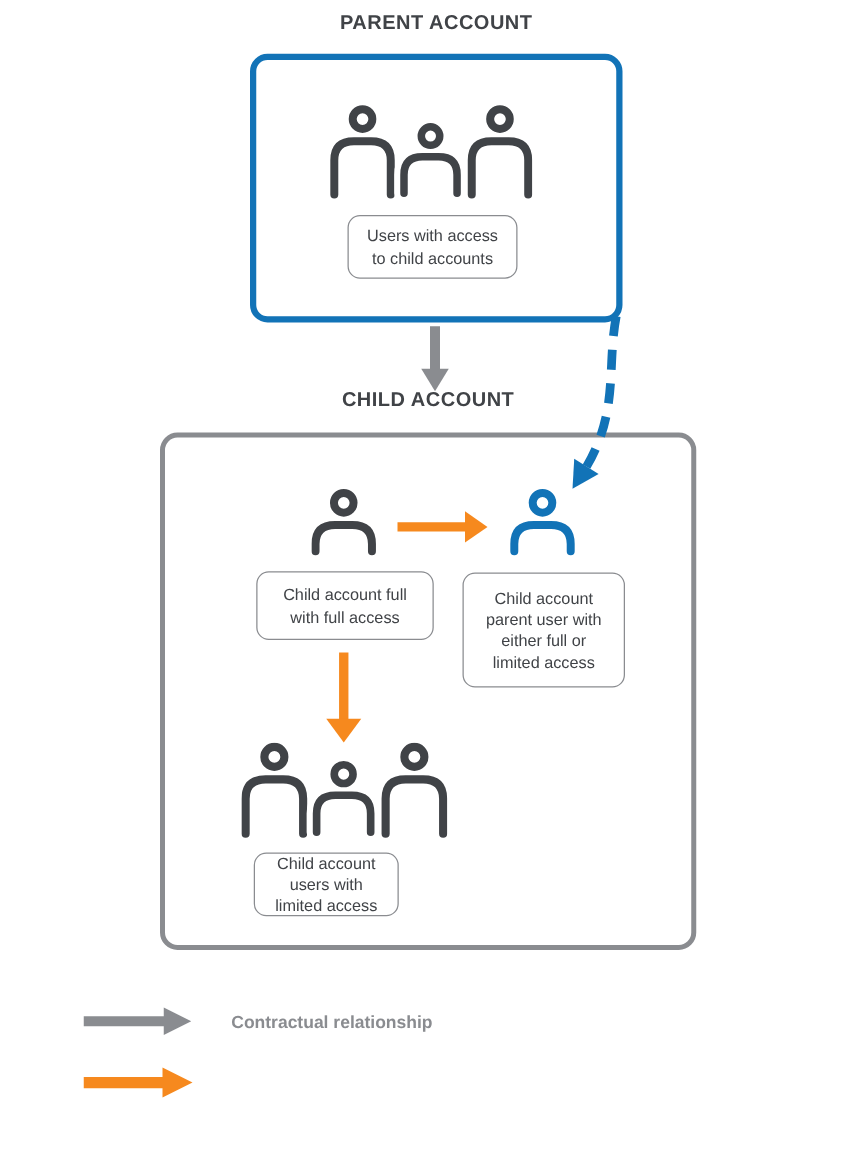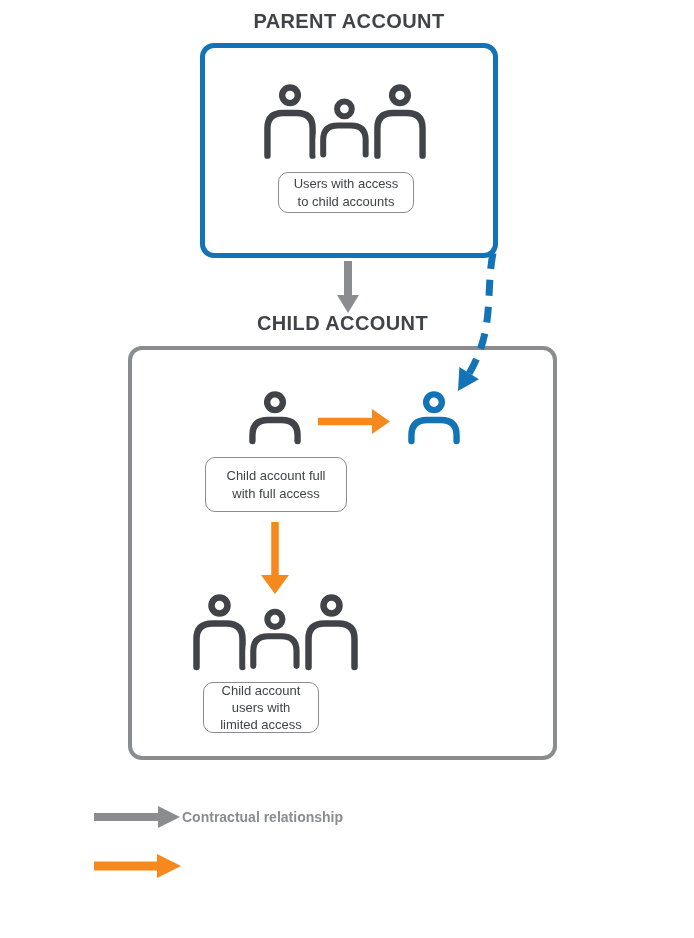--- a/index.html
+++ b/index.html
@@ -1,50 +1,50 @@
 <!DOCTYPE html>
 <html style="--blue: #1273b7; --orange: #f6891e; --gray: #8a8c90; --dark: #404347;"><head>
 <meta charset="utf-8">
 <style>
   html,body{margin:0;padding:0;background:#fff;}
   .canvas{
     position:relative;width:694px;height:938px;background:#fff;
     font-family:"Liberation Sans",sans-serif;overflow:hidden;
   }
   .box-title{
-    position:absolute;font-weight:bold;font-size:20px;letter-spacing:.4px;
+    position:absolute;font-weight:bold;font-size:16px;letter-spacing:.4px;
     color:var(--dark);text-align:center;white-space:nowrap;
   }
   .parent-title{left:200px;top:10px;width:298px;}
   .child-title{left:128px;top:312px;width:429px;}
   .frame{position:absolute;background:#fff;box-sizing:border-box;}
   .parent-frame{left:200px;top:43px;width:298px;height:215px;border:5px solid var(--blue);border-radius:14px;}
   .child-frame{left:128px;top:346px;width:429px;height:414px;border:4.5px solid var(--gray);border-radius:14px;}
   .label-box{
     position:absolute;display:flex;align-items:center;justify-content:center;
     text-align:center;background:#fff;border:1.5px solid var(--gray);
     border-radius:10px;color:var(--dark);font-size:13px;line-height:1.32;
     padding:6px 10px;box-sizing:border-box;
   }
-  .parent-users-label{left:278px;top:172px;width:136px;height:41px;}
+  .parent-users-label{left:278px;top:172px;width:136px;height:51px;}
   .full-access-label{left:205px;top:457px;width:142px;height:55px;}
   .parent-user-label{left:370px;top:458px;width:130px;height:92px;}
   .limited-access-label{left:203px;top:682px;width:116px;height:51px;}
   .icon-abs{position:absolute;display:block;}
   .parent-users-icon{left:264px;top:84px;width:162px;}
   .single-dark-icon{left:249px;top:391px;width:52px;}
   .single-blue-icon{left:408px;top:391px;width:52px;}
   .child-users-icon{left:193px;top:594px;width:165px;}
   .overlay{position:absolute;left:0;top:0;width:694px;height:938px;pointer-events:none;}
   .stroke-gray{stroke:var(--gray);}  .fill-gray{fill:var(--gray);}
   .stroke-orange{stroke:var(--orange);} .fill-orange{fill:var(--orange);}
   .stroke-blue{stroke:var(--blue);} .fill-blue{fill:var(--blue);}
   .dark-person{color:var(--dark);} .blue-person{color:var(--blue);}
   .legend-row{
-    position:absolute;left:92px;display:flex;align-items:center;
+    position:absolute;left:65px;display:flex;align-items:center;gap:30px;
     height:30px;font-weight:bold;font-size:14px;
   }
   .legend-row-0{top:802px;} .legend-row-1{top:851px;} .legend-row-2{top:897px;}
   .legend-arrow{width:90px;height:30px;flex:0 0 auto;}
   .legend-label{white-space:nowrap;}
 </style>
 </head>
 <body>
 
 <svg width="0" height="0" style="position:absolute" aria-hidden="true">
@@ -90,20 +90,23 @@
   </svg>
 
   <svg class="icon-abs single-blue-icon blue-person" viewBox="0 0 53 55">
     <use href="#person-single" fill="none" stroke="currentColor" stroke-width="6.5" stroke-linecap="round"></use>
   </svg>
 
   <div class="label-box full-access-label">
     <span>Child account full with full access</span>
   </div>
 
+  <div class="label-box parent-user-label">
+    <span>Child account parent user with either full or limited access</span>
+  </div>
 
   <svg class="icon-abs child-users-icon dark-person" viewBox="0 0 165 77">
     <use href="#person-full" fill="none" stroke="currentColor" stroke-width="6.5" stroke-linecap="round"></use>
     <use href="#person-full" x="112" fill="none" stroke="currentColor" stroke-width="6.5" stroke-linecap="round"></use>
     <use href="#person-mid" fill="none" stroke="#ffffff" stroke-width="17" stroke-linecap="round" transform="translate(57,14.5) scale(0.94)"></use>
     <use href="#person-mid" fill="none" stroke="currentColor" stroke-width="6.5" stroke-linecap="round" transform="translate(57,14.5) scale(0.94)"></use>
   </svg>
 
   <div class="label-box limited-access-label">
     <span>Child account users with limited access</span>

